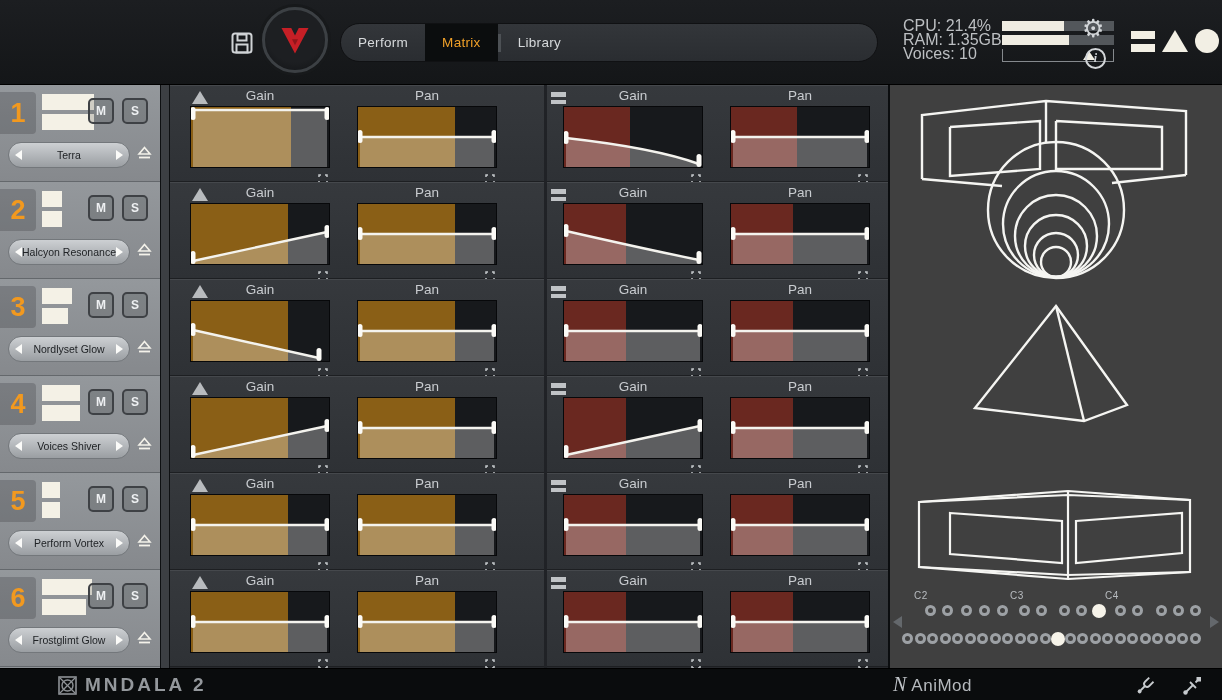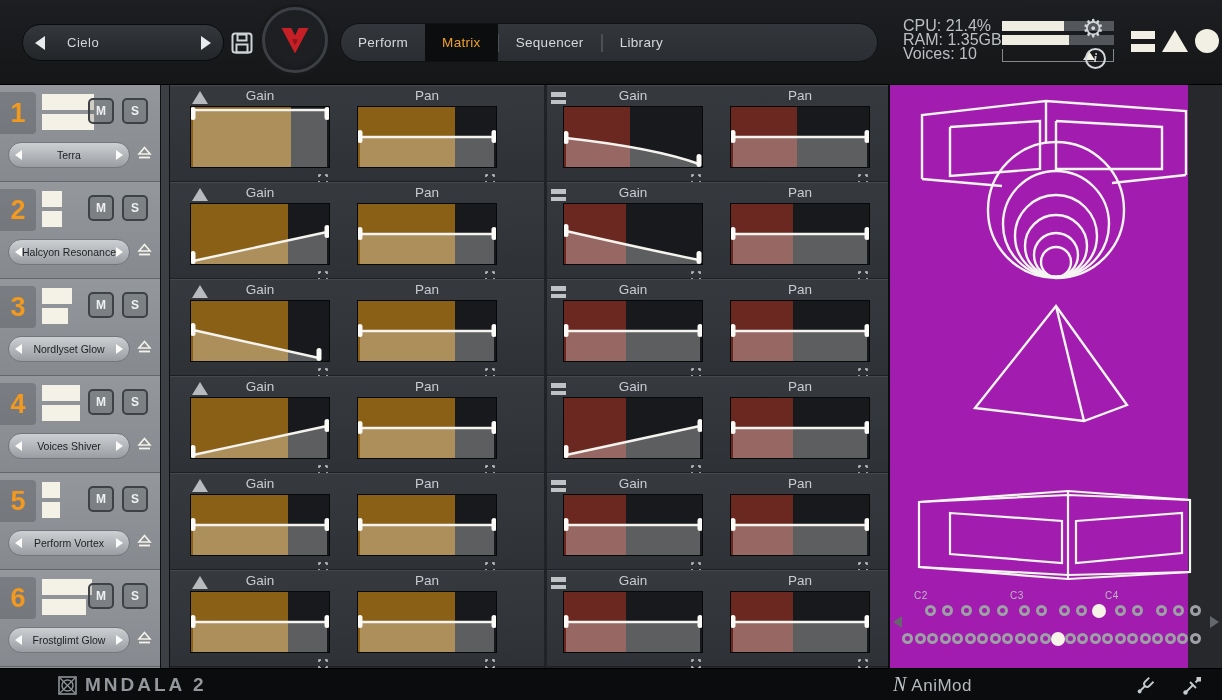--- a/index.html
+++ b/index.html
@@ -86,21 +86,21 @@
                border-left:8px solid transparent; border-right:8px solid transparent;
                border-bottom:13px solid #b8bbbe; }
   .hicon-bars { position:absolute; left:381px; top:6px; }
   .hicon-bars .b { width:15px; height:4.5px; background:#c0c3c6; margin-bottom:3px; }
   .mlabel { position:absolute; top:2px; width:80px; text-align:center; font-size:13.5px; color:#c9ccd0; }
   .mcell { position:absolute; top:20px; width:140px; height:62px; cursor:pointer; }
   .expand-ico { position:absolute; top:84px; cursor:pointer; }
   .matrix-divider { position:absolute; left:374px; top:0; width:3px; height:583px; background:#202226; }
 
   
-  .right-panel { position:absolute; left:888px; top:85px; width:300px; height:583px; background:#a21caf;
+  .right-panel { position:absolute; left:888px; top:85px; width:334px; height:583px; background:#404040;
                  border-left:2px solid #0b0d0f; }
   .shapes-svg { position:absolute; left:0; top:0; }
   .kb { position:absolute; left:0; top:505px; width:334px; height:70px; }
   .kb-label { position:absolute; top:0; font-size:10px; color:#b8bcc0; letter-spacing:.5px; }
   .kb-dot { position:absolute; width:11px; height:11px; border:3px solid #9da1a5; border-radius:50%; }
   .kb-dot.active { width:14px; height:14px; border:none; background:#f6f3e9; margin:-1px 0 0 -1px; }
   .kb-arrow { position:absolute; top:26px; width:0; height:0; border-style:solid; cursor:pointer; }
   .kb-arrow.prev { left:3px; border-width:6px 9px 6px 0; border-color:transparent #64686c transparent transparent; }
   .kb-arrow.next { left:320px; border-width:6px 0 6px 9px; border-color:transparent transparent transparent #64686c; }
 
@@ -114,43 +114,37 @@
   .animod-name { font-size:17px; color:#b5b9bd; letter-spacing:.5px; }
   .foot-ico { position:absolute; top:5px; cursor:pointer; }
   .foot-ico.fork { left:1133px; } .foot-ico.cable { left:1180px; }
 </style>
 </head>
 <body>
 
 <div id="app">
 
   <header class="top-bar">
-    <div class="preset-nav">
-      <span class="arr left prev"></span>
-      <span class="preset-value">Cielo</span>
-      <span class="arr right next"></span>
-    </div>
     <div class="save-btn">
       <svg width="22" height="22" viewBox="0 0 22 22">
         <rect x="1.5" y="1.5" width="19" height="19" rx="2.5" fill="none" stroke="#d0d3d6" stroke-width="2"></rect>
         <rect x="6.5" y="2.5" width="9" height="6" fill="none" stroke="#d0d3d6" stroke-width="2"></rect>
         <rect x="5.5" y="12.5" width="11" height="8" fill="none" stroke="#d0d3d6" stroke-width="2"></rect>
       </svg>
     </div>
     <div class="main-logo">
       <svg width="48" height="48" viewBox="0 0 64 64">
         <polygon points="14,16 27,16 32,26 37,16 50,16 32,50" fill="#c61f26"></polygon>
         <polygon points="28,31 36,31 32,39" fill="#8f161b"></polygon>
       </svg>
     </div>
     <nav class="tab-bar" id="tab-bar">
         <div class="tab">Perform</div>
         <div class="tab active">Matrix</div>
         <div class="tab-sep"></div>
-        <div class="tab">Sequencer</div>
         <div class="tab-sep"></div>
         <div class="tab-sep"></div>
         <div class="tab">Library</div>
       </nav>
     <div class="stats">
       <div>CPU: 21.4%</div>
       <div>RAM: 1.35GB</div>
       <div>Voices: 10</div>
     </div>
     <div class="meters">

